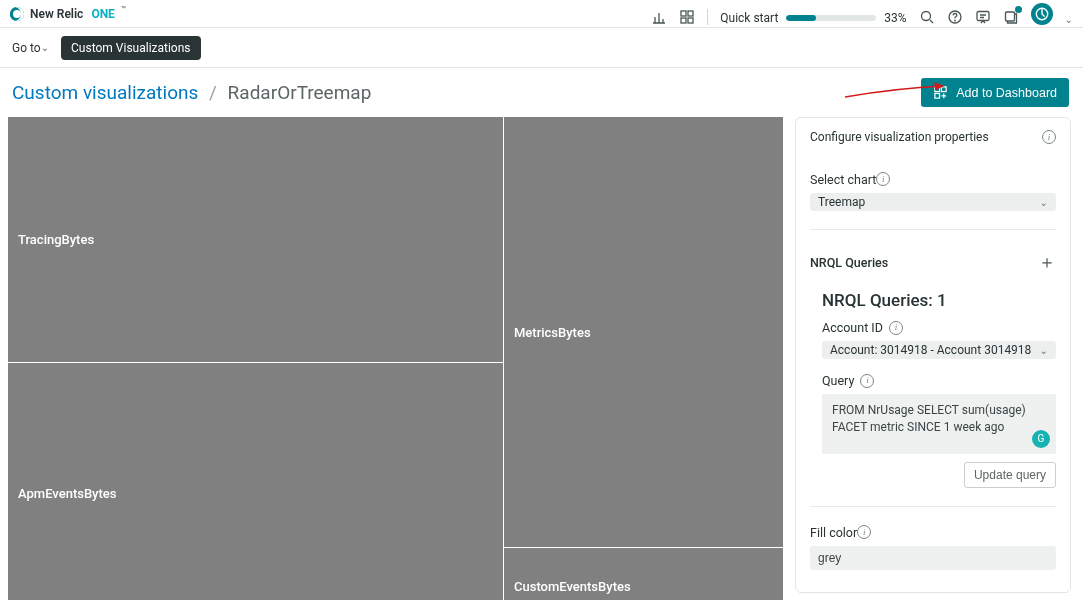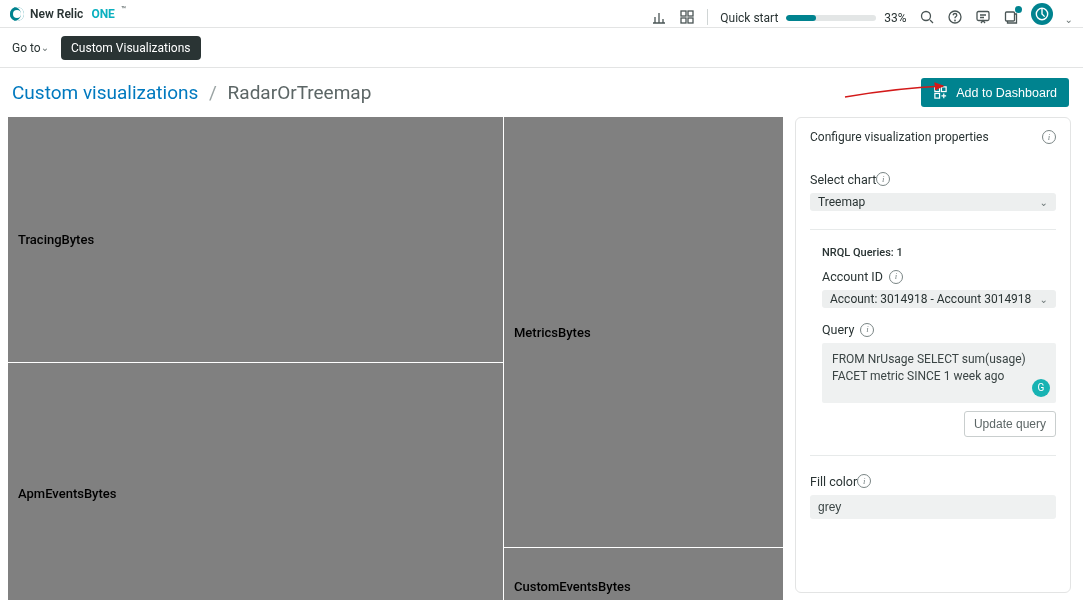--- a/index.html
+++ b/index.html
@@ -103,21 +103,21 @@
     height: calc(600px - 28px - 40px - 44px);
   }
   .treemap {
     flex: 1; display:grid;
     grid-template-columns: 495px 1fr;
     grid-template-rows: 245px 184px 76px;
     gap:1px;
     background:#fff;
   }
   .tm-cell {
-    background:#808080; color:#000000; display:flex; align-items:center;
+    background:#808080; color:#ffffff; display:flex; align-items:center;
     padding-left:10px; font-size:13px; font-weight:500;
   }
   .c-tracing { grid-column:1; grid-row:1;}
   .c-metrics { grid-column:2; grid-row:1 / span 2;}
   .c-apm     { grid-column:1; grid-row:2 / span 2;}
   .c-custom  { grid-column:2; grid-row:3;}
   .sidepanel {
     width:276px; flex:none;
     border:1px solid #e3e4e4; border-radius:6px;
     padding:12px 14px 8px 14px;
@@ -135,21 +135,21 @@
   .first-label{ margin-top:28px;}
   .select-row {
     background:#edefef; border-radius:3px; height:18px;
     display:flex; align-items:center; justify-content:space-between;
     padding:0 8px; font-size:12px; color:#2a3434; cursor:pointer;
   }
   .hr { border:none; border-top:1px solid #e7eaea; margin:18px 0 0;}
   .nrql-head { display:flex; align-items:center; justify-content:space-between; margin-top:20px; font-size:12.5px; font-weight:500;}
   .plus { font-size:18px; font-weight:300; color:#4a5555; cursor:pointer;}
   .indent { padding-left:12px;}
-  .count-row { font-size:11px; font-weight:500; margin:16px 0 10px;}
+  .count-row { font-size:17px; font-weight:500; margin:16px 0 10px;}
   .acct-label{ font-size:12.5px; display:flex; align-items:center; gap:6px; margin-bottom:6px;}
   .query-box {
     background:#eff1f1; border-radius:2px; padding:8px 10px 8px 10px;
     font-size:12px; color:#3b4545; line-height:1.45; min-height:60px;
     position:relative;
   }
   .grammar-badge{
     position:absolute; right:6px; bottom:6px; width:18px; height:18px;
     border-radius:50%; background:#17b3b3; color:#fff; font-size:10px;
     display:flex; align-items:center; justify-content:center;
@@ -289,20 +289,24 @@
       <span>Select chart</span>
       <span class="info-i">i</span>
     </div>
     <div class="select-row">
       <span>Treemap</span>
       <span class="caret">⌄</span>
     </div>
 
     <hr class="hr">
 
+    <div class="nrql-head">
+      <span>NRQL Queries</span>
+      <span class="plus">＋</span>
+    </div>
 
     <div class="indent">
       <div class="count-row">NRQL Queries: 1</div>
 
       <div class="acct-label">
         <span>Account ID</span>
         <span class="info-i">i</span>
       </div>
       <div class="select-row">
         <span>Account: 3014918 - Account 3014918</span>

